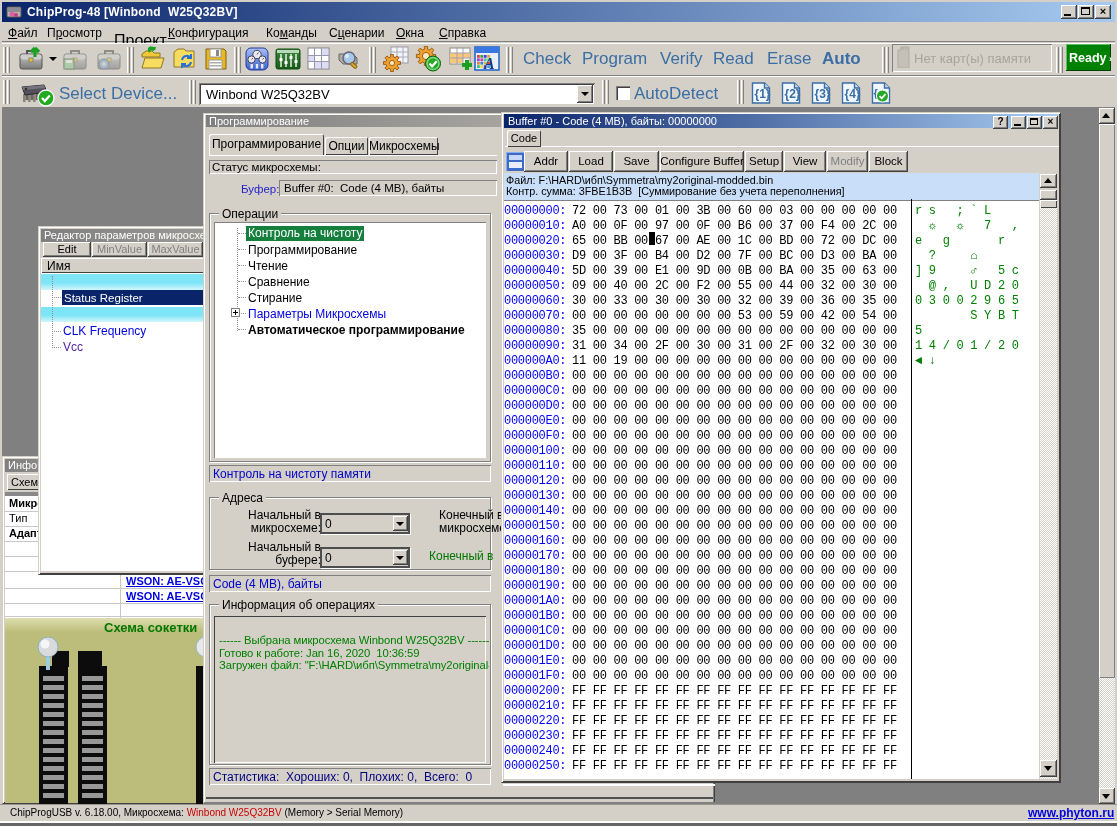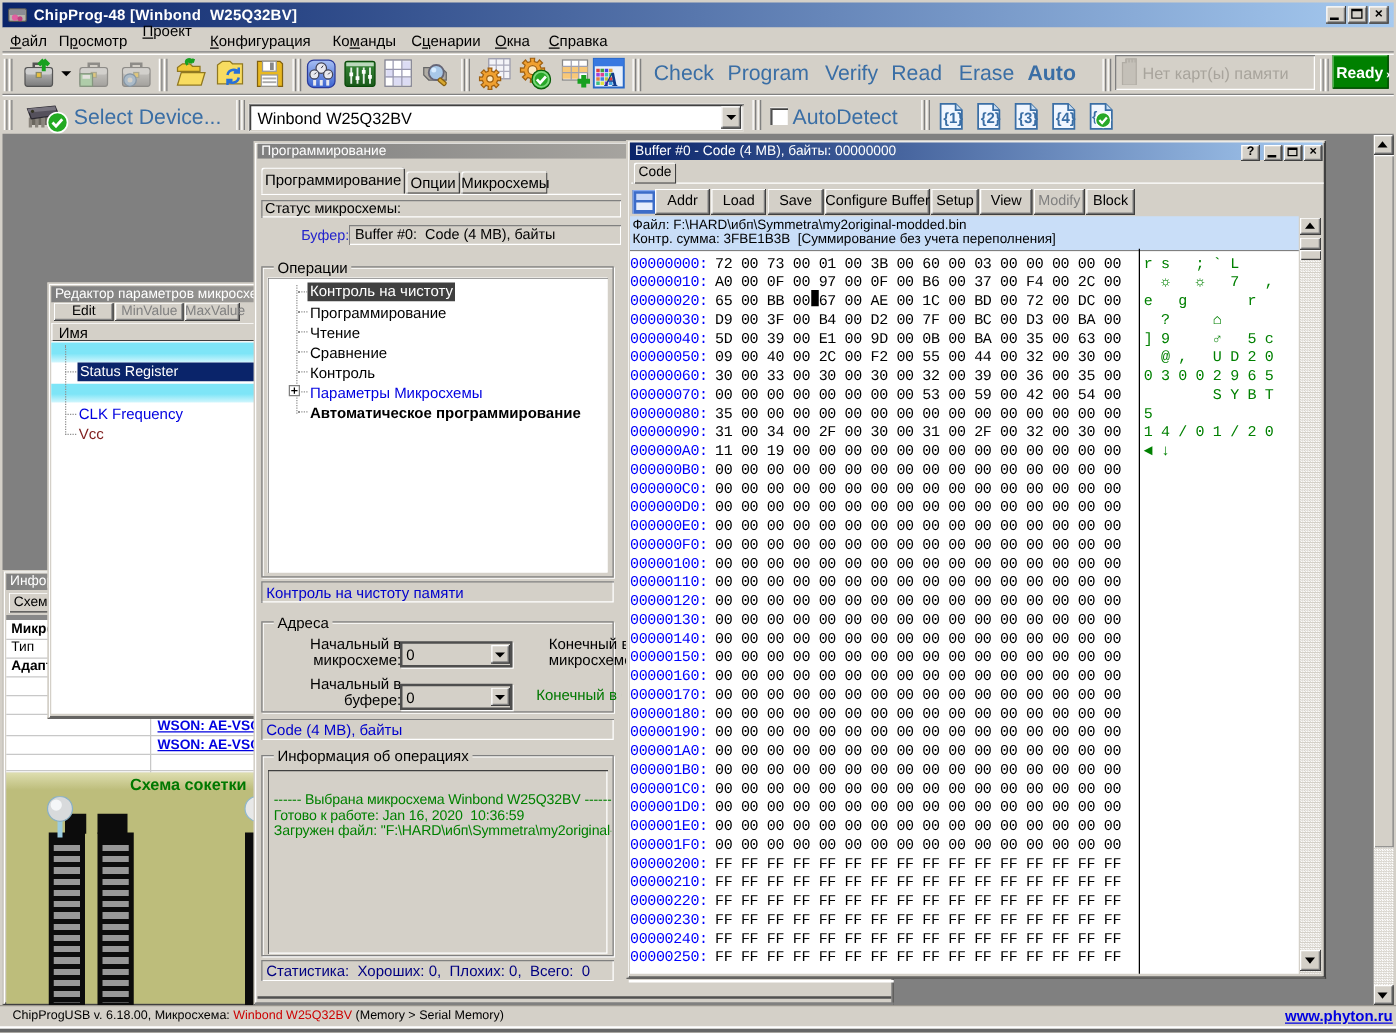--- a/index.html
+++ b/index.html
@@ -30,21 +30,21 @@
 <div class="a btn" style="left:1061px;top:5px;width:16px;height:14px">
     <div class="a" style="left:3px;top:9px;width:7px;height:2px;background:#000"></div>
   </div>
 <div class="a btn" style="left:1078px;top:5px;width:16px;height:14px">
     <div class="a" style="left:3px;top:2px;width:9px;height:8px;border:1px solid #000;border-top-width:2px"></div>
   </div>
 <div class="a btn" style="left:1095px;top:5px;width:16px;height:14px;font-size:11px;font-weight:bold;text-align:center;line-height:13px">×</div>
 <div class="a" style="left:2px;top:22px;width:1113px;height:20px;background:#d4d0c8;border-bottom:1px solid #808080"></div>
 <div class="a" style="left:8px;top:26px;font-size:12px"><span class="u">Ф</span>айл</div>
 <div class="a" style="left:47px;top:26px;font-size:12px">П<span class="u">р</span>осмотр</div>
-<div class="a" style="left:114px;top:18px;font-size:12px"><span class="u">П</span>роект</div>
+<div class="a" style="left:114px;top:32px;font-size:16px"><span class="u">П</span>роект</div>
 <div class="a" style="left:168px;top:26px;font-size:12px"><span class="u">К</span>онфигурация</div>
 <div class="a" style="left:266px;top:26px;font-size:12px">Ко<span class="u">м</span>анды</div>
 <div class="a" style="left:329px;top:26px;font-size:12px">С<span class="u">ц</span>енарии</div>
 <div class="a" style="left:396px;top:26px;font-size:12px"><span class="u">О</span>кна</div>
 <div class="a" style="left:439px;top:26px;font-size:12px"><span class="u">С</span>правка</div>
 <div class="a" style="left:2px;top:43px;width:1113px;height:33px;background:#d4d0c8;border-top:1px solid #fff;border-bottom:1px solid #808080"></div>
 <div class="a grip" style="left:3px;top:47px;height:26px"></div>
 <div class="a grip" style="left:7px;top:47px;height:26px"></div>
 <div class="a grip" style="left:127px;top:47px;height:26px"></div>
 <div class="a grip" style="left:131px;top:47px;height:26px"></div>
@@ -368,56 +368,56 @@
 <circle cx="9" cy="7" r="4.5" fill="#f4f6f8"></circle>
 </svg>
 <svg class="a" style="left:194px;top:637px" width="12" height="36">
     <circle cx="12" cy="10" r="10" fill="#e8e8e8" stroke="#90b8cc"></circle>
   </svg>
 <div class="a rz" style="left:38px;top:226px;width:400px;height:349px;border:1px solid #404040;border-left-color:#d4d0c8;border-top-color:#d4d0c8"></div>
 <div class="a wtit" style="left:41px;top:229px;width:394px;height:13px">Редактор параметров микросхемы</div>
 <div class="a" style="left:41px;top:242px;width:394px;height:330px;background:#d4d0c8"></div>
 <div class="a btn" style="left:43px;top:242px;width:48px;height:15px;font-size:11px;color:#000;text-align:center;line-height:15px">Edit</div>
 <div class="a btn" style="left:92px;top:242px;width:55px;height:15px;font-size:11px;color:#808080;text-align:center;line-height:15px">MinValue</div>
-<div class="a btn" style="left:148px;top:242px;width:44px;height:15px;font-size:11px;color:#808080;text-align:center;line-height:15px">MaxValue</div>
+<div class="a btn" style="left:148px;top:242px;width:55px;height:15px;font-size:11px;color:#808080;text-align:center;line-height:15px">MaxValue</div>
 <div class="a btn" style="left:204px;top:242px;width:55px;height:15px;font-size:11px;color:#808080;text-align:center;line-height:15px">Default</div>
 <div class="a rz" style="left:41px;top:258px;width:394px;height:15px;font-size:12px;padding:1px 0 0 6px">Имя</div>
 <div class="a" style="left:41px;top:273px;width:394px;height:298px;background:#fff"></div>
 <div class="a" style="left:41px;top:274px;width:394px;height:16px;background:linear-gradient(180deg,#7ee5f7 0 55%,#d2f6fd)"></div>
 <div class="a" style="left:41px;top:307px;width:394px;height:15px;background:linear-gradient(180deg,#7ee5f7 0 55%,#d2f6fd)"></div>
 <div class="a" style="left:62px;top:290px;width:373px;height:15px;background:#0a246a;color:#fff;font-size:11.5px;padding:1.5px 0 0 2px">Status Register</div>
 <div class="a" style="left:63px;top:324px;color:#0000e0;font-size:12px">CLK Frequency</div>
-<div class="a" style="left:63px;top:340px;color:#7f1d1d;font-size:12px">Vcc</div>
+<div class="a" style="left:63px;top:340px;color:#4c1d95;font-size:12px">Vcc</div>
 <div class="a" style="left:52px;top:276px;width:1px;height:72px;border-left:1px dotted #909090"></div>
 <div class="a" style="left:52px;top:297px;width:9px;height:1px;border-top:1px dotted #909090"></div>
 <div class="a" style="left:52px;top:331px;width:9px;height:1px;border-top:1px dotted #909090"></div>
 <div class="a" style="left:52px;top:347px;width:9px;height:1px;border-top:1px dotted #909090"></div>
 <div class="a rz" style="left:203px;top:113px;width:512px;height:691px;border:1px solid #404040;border-left-color:#d4d0c8;border-top-color:#d4d0c8;box-shadow:inset 1px 1px 0 #fff,inset -1px -1px 0 #808080"></div>
 <div class="a wtit" style="left:206px;top:115px;width:506px;height:12px;line-height:12px">Программирование</div>
 <div class="a" style="left:206px;top:127px;width:506px;height:670px;background:#d4d0c8"></div>
 <div class="a" style="left:209px;top:155px;width:288px;height:1px;background:#fff"></div>
 <div class="a rz" style="left:325px;top:137px;width:43px;height:18px;font-size:12px;text-align:center;padding-top:2px;border-radius:2px 2px 0 0">Опции</div>
 <div class="a rz" style="left:369px;top:137px;width:69px;height:18px;font-size:12px;text-align:center;padding-top:2px;border-radius:2px 2px 0 0">Микросхемы</div>
 <div class="a rz" style="left:209px;top:134px;width:115px;height:21px;font-size:12px;text-align:center;padding-top:3px;border-radius:2px 2px 0 0;box-shadow:inset 1px 1px 0 #fff,inset -1px 0 0 #404040">Программирование</div>
 <div class="a skl" style="left:209px;top:160px;width:288px;height:14px;font-size:11.5px;padding:1px 0 0 3px">Статус микросхемы:</div>
 <div class="a" style="left:241px;top:183px;font-size:11.5px;color:#2222cc">Буфер:</div>
 <div class="a skl" style="left:279px;top:180px;width:218px;height:16px;font-size:11.5px;padding:2px 0 0 5px">Buffer #0:&nbsp; Code (4 MB), байты</div>
 <div class="a etch" style="left:209px;top:213px;width:282px;height:249px"></div>
 <div class="a" style="left:219px;top:207px;background:#d4d0c8;font-size:12px;padding:0 3px">Операции</div>
 <div class="a" style="left:214px;top:222px;width:272px;height:236px;background:#fff;box-shadow:inset 1px 1px 0 #808080,inset -1px -1px 0 #fff"></div>
 <div class="a" style="left:237px;top:228px;width:1px;height:103px;border-left:1px dotted #909090"></div>
-<div class="a" style="left:246px;top:226px;background:#404040;color:#fff;font-size:12px;font-weight:normal;padding:0 2px;height:15px">Контроль на чистоту</div>
+<div class="a" style="left:246px;top:226px;background:#15803d;color:#fff;font-size:12px;font-weight:normal;padding:0 2px;height:15px">Контроль на чистоту</div>
 <div class="a" style="left:238px;top:233px;width:8px;height:1px;border-top:1px dotted #909090"></div>
 <div class="a" style="left:248px;top:243px;color:#000;font-size:12px;font-weight:normal">Программирование</div>
 <div class="a" style="left:238px;top:249px;width:8px;height:1px;border-top:1px dotted #909090"></div>
 <div class="a" style="left:248px;top:259px;color:#000;font-size:12px;font-weight:normal">Чтение</div>
 <div class="a" style="left:238px;top:265px;width:8px;height:1px;border-top:1px dotted #909090"></div>
 <div class="a" style="left:248px;top:275px;color:#000;font-size:12px;font-weight:normal">Сравнение</div>
 <div class="a" style="left:238px;top:281px;width:8px;height:1px;border-top:1px dotted #909090"></div>
-<div class="a" style="left:248px;top:291px;color:#000;font-size:12px;font-weight:normal">Контроль</div>
+<div class="a" style="left:248px;top:291px;color:#000;font-size:12px;font-weight:normal">Стирание</div>
 <div class="a" style="left:238px;top:297px;width:8px;height:1px;border-top:1px dotted #909090"></div>
 <div class="a" style="left:248px;top:307px;color:#0000e0;font-size:12px;font-weight:normal">Параметры Микросхемы</div>
 <div class="a" style="left:238px;top:313px;width:8px;height:1px;border-top:1px dotted #909090"></div>
 <div class="a" style="left:248px;top:323px;color:#000;font-size:12px;font-weight:bold">Автоматическое программирование</div>
 <div class="a" style="left:238px;top:329px;width:8px;height:1px;border-top:1px dotted #909090"></div>
 <div class="a" style="left:231px;top:308px;width:9px;height:9px;background:#fff;border:1px solid #808080"></div>
 <div class="a" style="left:233px;top:312px;width:5px;height:1px;background:#000"></div>
 <div class="a" style="left:235px;top:310px;width:1px;height:5px;background:#000"></div>
 <div class="a skl" style="left:209px;top:465px;width:282px;height:17px;font-size:12px;color:#0000cc;padding:2px 0 0 4px">Контроль на чистоту памяти</div>
 <div class="a etch" style="left:209px;top:497px;width:282px;height:73px"></div>

